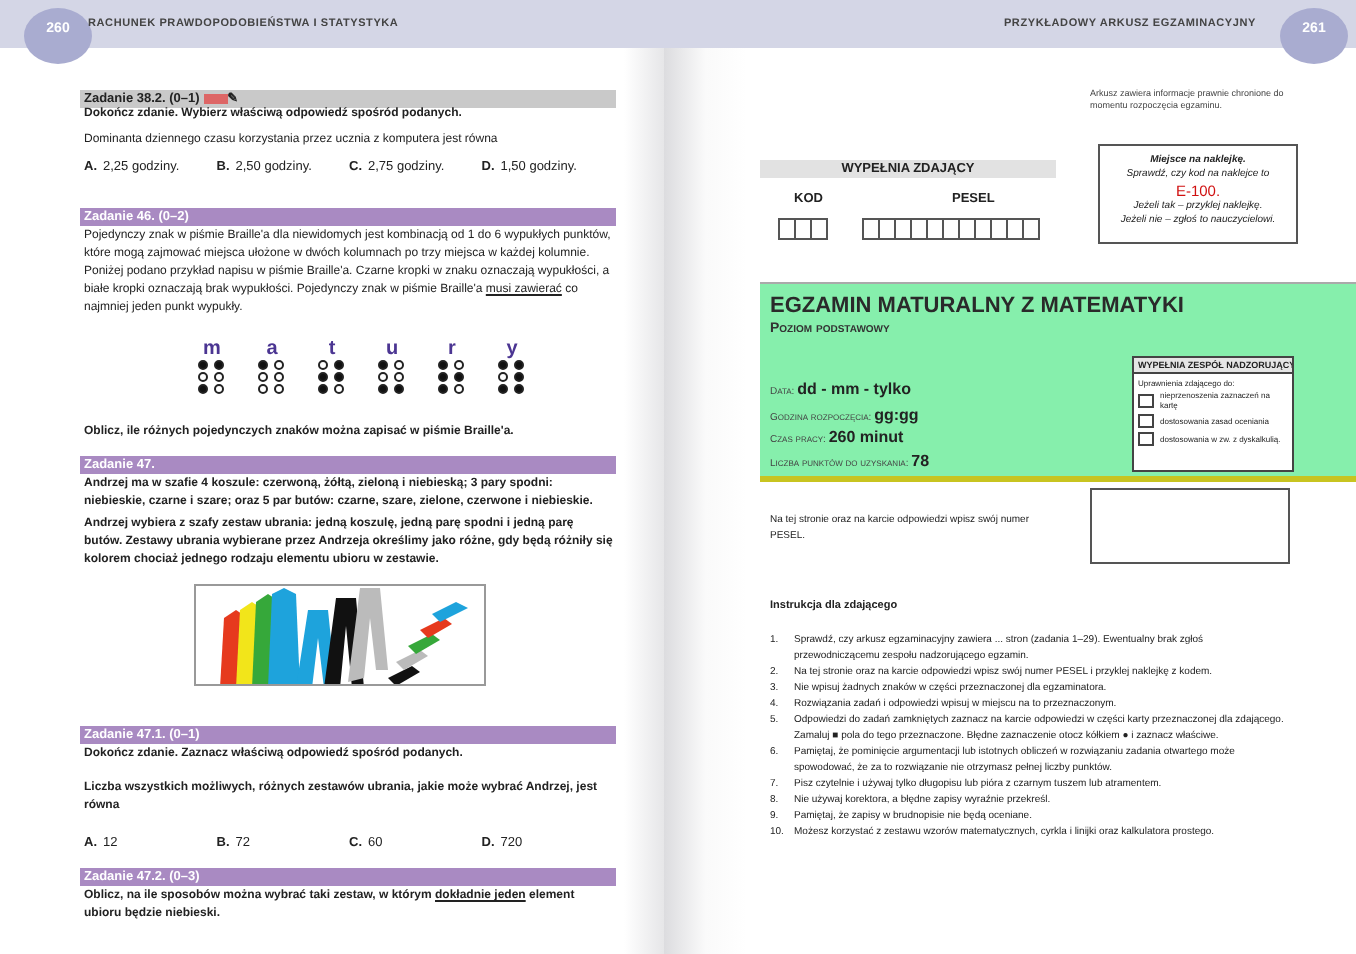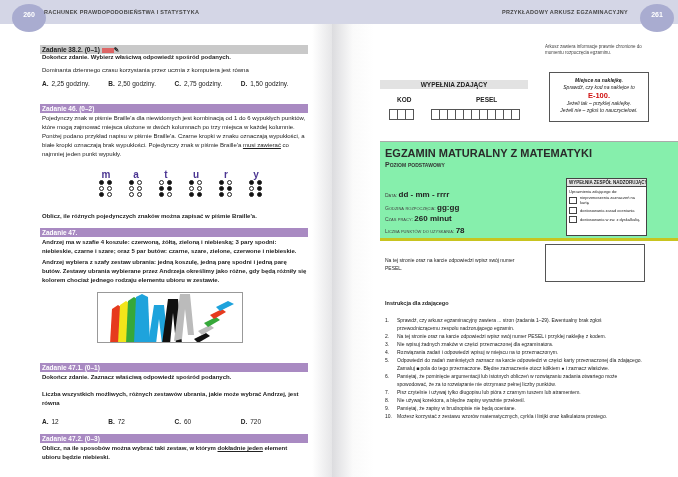--- a/index.html
+++ b/index.html
@@ -27,21 +27,21 @@
 .dot.f{background:#111}
 .clothes{position:absolute;left:97px;top:292px;width:146px;height:51px;border:1px solid #999;background:#fff;overflow:hidden}
 .u{text-decoration:underline}
 
 .note{position:absolute;left:545px;top:44px;font-size:4.5px;line-height:6px;color:#444;width:110px}
 .wz{position:absolute;left:380px;top:80px;width:148px;height:9px;background:#e2e2e2;font-size:6.5px;font-weight:bold;text-align:center;line-height:9px}
 .lab{position:absolute;font-size:6.5px;font-weight:bold}
 .boxes{position:absolute;top:109px;display:flex}
 .boxes i{display:block;width:9px;height:11px;border:1px solid #555;margin-right:-1px;background:#fff}
 .sticker{position:absolute;left:549px;top:72px;width:100px;height:50px;border:1px solid #555;text-align:center;font-size:5px;line-height:7px;padding-top:4px;font-style:italic}
-.sticker .code{color:#d01010;font-weight:bold;font-style:normal;font-size:7.5px;line-height:9px}
+.sticker .code{color:#d01010;font-weight:normal;font-style:normal;font-size:7.5px;line-height:9px}
 .yellow{position:absolute;left:380px;top:141px;width:307px;height:100px;background:#86efac;border-top:1px solid #aaa;border-bottom:3px solid #c8c420}
 .ytitle{position:absolute;left:5px;top:5px;font-size:11px;font-weight:bold;color:#2a2a2a}
 .ysub{position:absolute;left:5px;top:19px;font-size:7px;font-weight:bold;font-variant:small-caps;color:#333}
 .yline{position:absolute;left:5px;font-size:5px;font-variant:small-caps;color:#444;white-space:nowrap}
 .yline b{font-size:8px;color:#222;font-variant:normal}
 .zn{position:absolute;left:186px;top:36px;width:81px;height:58px;border:1px solid #444;background:#fff}
 .znh{background:#e5e5e5;font-size:4.5px;font-weight:bold;padding:1px 2px;border-bottom:1px solid #444;white-space:nowrap;overflow:hidden}
 .znl{font-size:4px;padding:2px 2px 0}
 .zrow{display:flex;align-items:center;font-size:4px;padding:1px 2px}
 .zrow i{display:block;width:8px;height:7px;border:1px solid #444;margin-right:3px;flex:none}
@@ -214,21 +214,21 @@
   <div class="b">Miejsce na naklejkę.</div>
   <div>Sprawdź, czy kod na naklejce to</div>
   <div class="code">E-100.</div>
   <div>Jeżeli tak – przyklej naklejkę.</div>
   <div>Jeżeli nie – zgłoś to nauczycielowi.</div>
 </div>
 
 <div class="yellow">
   <div class="ytitle">EGZAMIN MATURALNY Z MATEMATYKI</div>
   <div class="ysub">Poziom podstawowy</div>
-  <div class="yline" style="top:48px"><span>Data:</span> <b>dd - mm - rrrr</b></div>
+  <div class="yline" style="top:48px"><span>Data:</span> <b>dd - mm - tylko</b></div>
   <div class="yline" style="top:61px"><span>Godzina rozpoczęcia:</span> <b>gg:gg</b></div>
   <div class="yline" style="top:72px"><span>Czas pracy:</span> <b>260 minut</b></div>
   <div class="yline" style="top:84px"><span>Liczba punktów do uzyskania:</span> <b>78</b></div>
   <div class="zn">
     <div class="znh">WYPEŁNIA ZESPÓŁ NADZORUJĄCY</div>
     <div class="znl">Uprawnienia zdającego do:</div>
     <div class="zrow">
         <i></i>
         <span>nieprzenoszenia zaznaczeń na kartę</span>
       </div>

